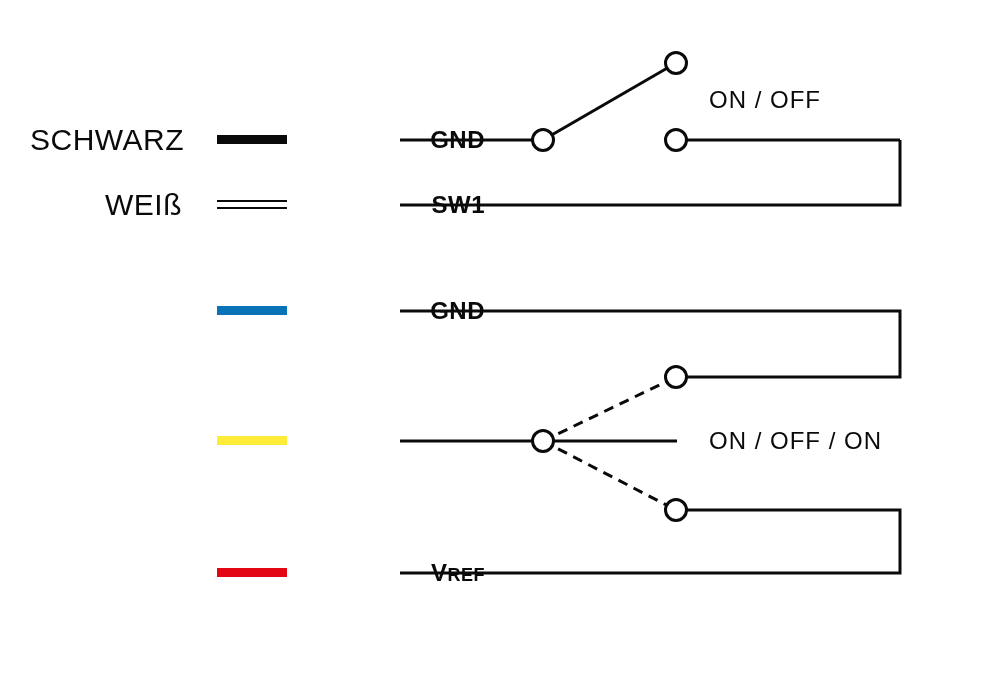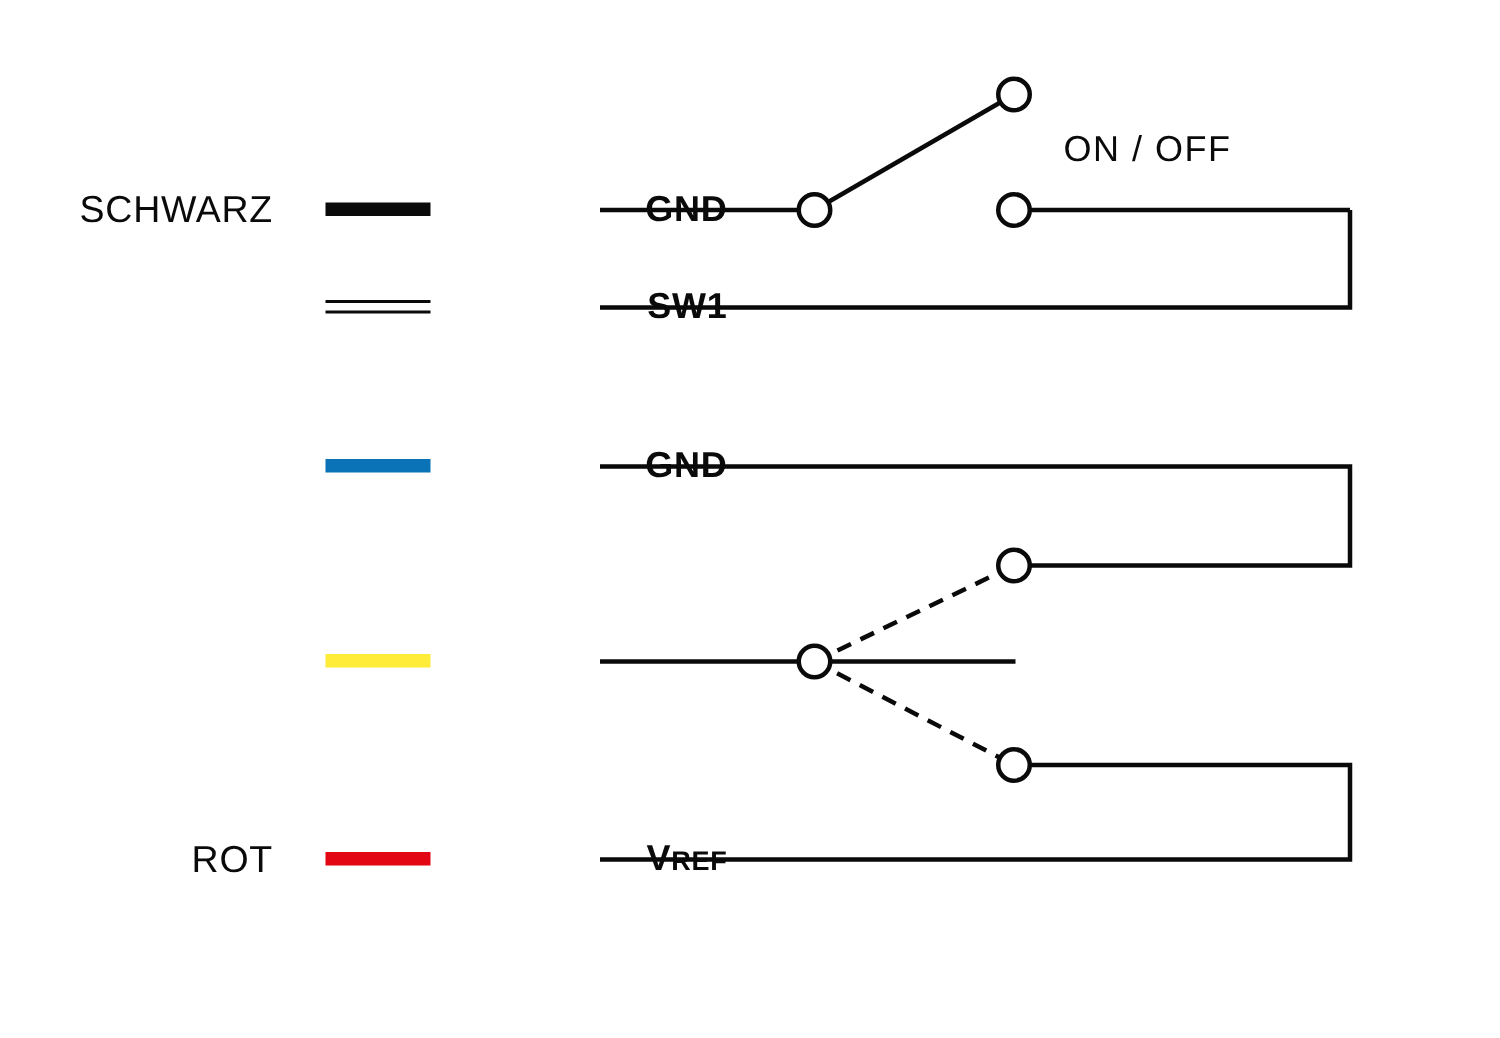--- a/index.html
+++ b/index.html
@@ -32,21 +32,21 @@
   }
   .wire-svg circle {
     stroke: var(--line, #0a0a0a);
     stroke-width: 3;
     fill: #ffffff;
   }
   .label {
     position: absolute;
     height: 30px;
     line-height: 30px;
-    font-size: 25px;
+    font-size: 30px;
     letter-spacing: 0.5px;
     white-space: nowrap;
   }
   .wire-label {
     left: 30px;
     width: 152px;
     text-align: right;
     font-weight: 400;
   }
   .signal-label {
@@ -101,28 +101,29 @@
 
     <circle cx="543" cy="140" r="10.5"></circle>
     <circle cx="676" cy="63" r="10.5"></circle>
     <circle cx="676" cy="140" r="10.5"></circle>
     <circle cx="543" cy="441" r="10.5"></circle>
     <circle cx="676" cy="377" r="10.5"></circle>
     <circle cx="676" cy="510" r="10.5"></circle>
   </svg>
 
   <div class="label wire-label" style="top:125px">SCHWARZ</div>
-  <div class="label wire-label" style="top:558px">ROT</div>
+  <div class="label wire-label" style="top:190px">WEIß</div>
 
   <div class="swatch" style="top: 135px; background: rgb(10, 10, 10);"></div>
   <div class="swatch swatch-white" style="top: 200px; background: rgb(255, 255, 255);"></div>
   <div class="swatch" style="top: 306px; background: rgb(10, 115, 184);"></div>
   <div class="swatch" style="top: 436px; background: rgb(255, 236, 56);"></div>
   <div class="swatch" style="top: 568px; background: rgb(227, 6, 19);"></div>
 
   <div class="label signal-label" style="top:125px">GND</div>
   <div class="label signal-label" style="top:190px">SW1</div>
   <div class="label signal-label" style="top:296px">GND</div>
   <div class="label switch-label" style="top:85px">ON / OFF</div>
 
   <div class="label signal-label" style="top:558px"><span>V</span><span class="signal-sub">REF</span></div>
+  <div class="label switch-label" style="top:426px">ON / OFF / ON</div>
 
 </div>
 
 </body></html>

